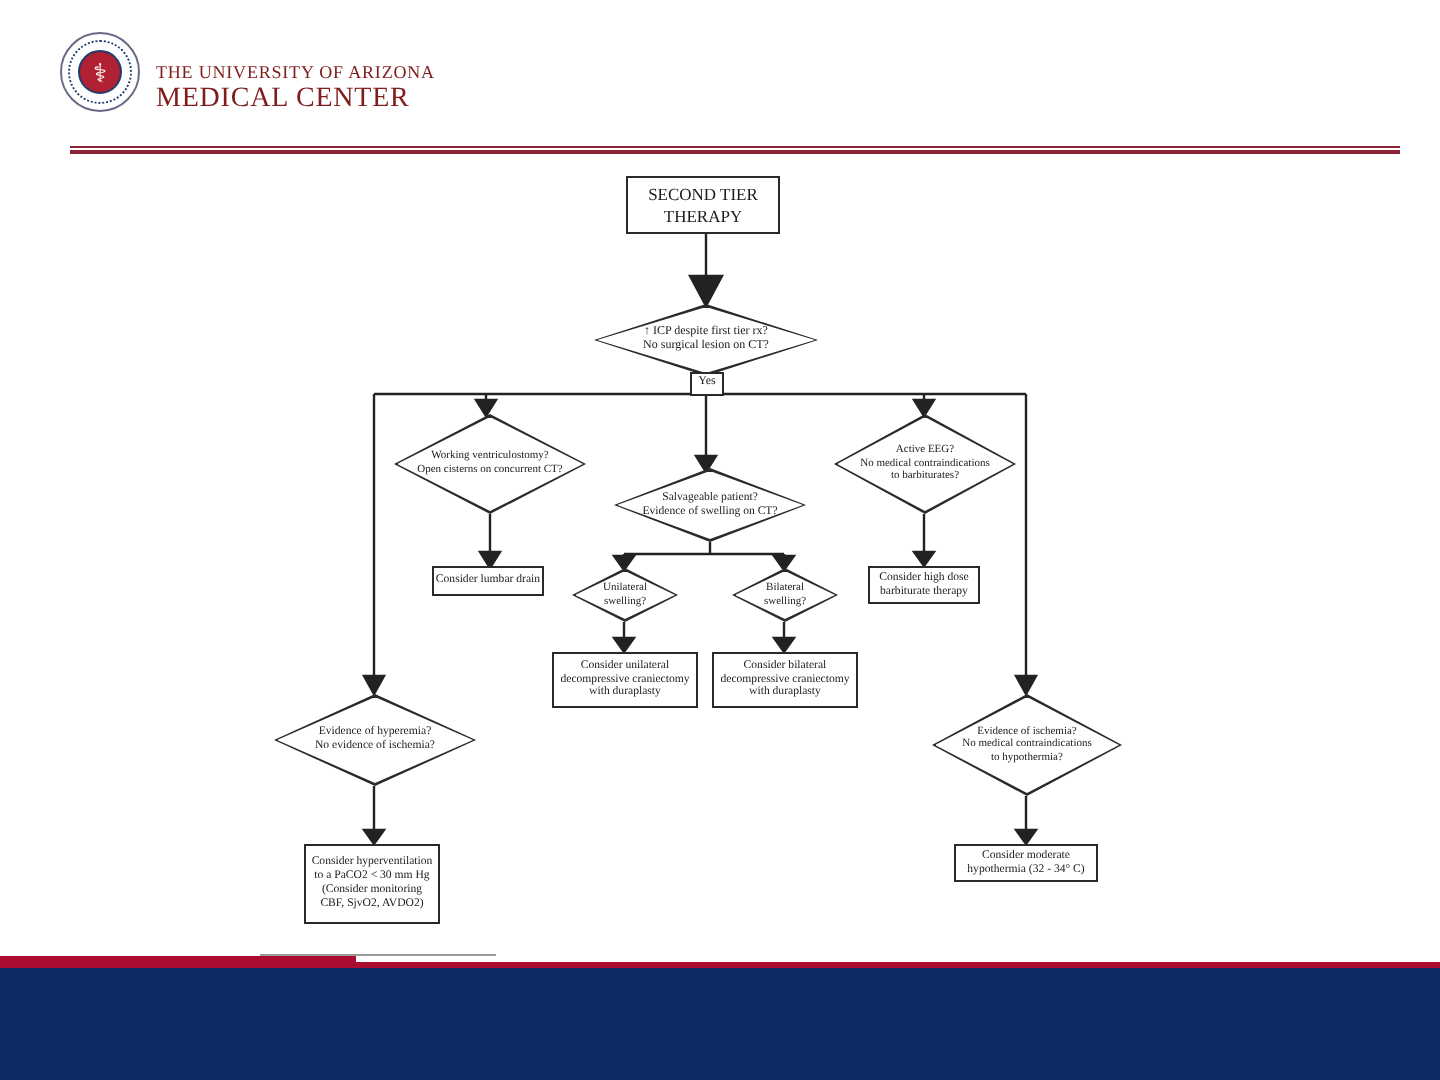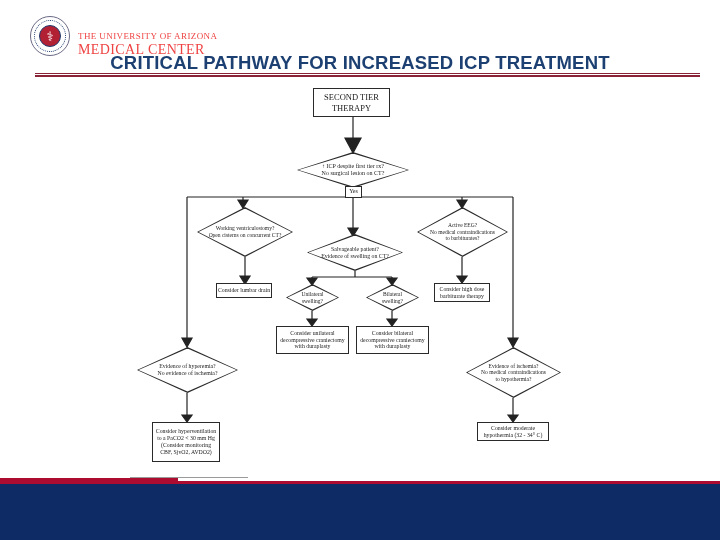--- a/index.html
+++ b/index.html
@@ -6,21 +6,21 @@
   .slide{position:relative;width:720px;height:540px;background:#ffffff;overflow:hidden;
          font-family:"Liberation Sans",sans-serif;}
   
   .seal{position:absolute;left:30px;top:16px;width:40px;height:40px;border-radius:50%;
         background:#fff;border:1.5px solid #6a6a86;box-sizing:border-box;}
   .seal::before{content:"";position:absolute;inset:3px;border-radius:50%;
         border:1.5px dotted #1e3c6e;}
   .seal-core{position:absolute;inset:8px;border-radius:50%;background:#b22034;
         border:1px solid #1e3c6e;display:flex;align-items:center;justify-content:center;
         color:#fff;font-size:13px;line-height:1;}
-  .org{position:absolute;left:78px;top:31px;color:#ef4444;
+  .org{position:absolute;left:78px;top:31px;color:#7f1d1d;
        font-family:"Liberation Serif",serif;}
   .org .l1{font-size:9px;letter-spacing:0.4px;}
   .org .l2{font-size:14px;letter-spacing:0.4px;margin-top:1px;}
   .title{position:absolute;left:70px;top:52px;width:580px;text-align:center;
          color:#1d4073;font-size:18.5px;font-weight:bold;letter-spacing:0.2px;}
   .title-rule{position:absolute;left:35px;top:73px;width:665px;height:4px;
          border-top:1px solid #8a2238;border-bottom:2px solid #8a2238;box-sizing:border-box;}
   
   .fc-svg{position:absolute;left:0;top:0;width:720px;height:540px;pointer-events:none;}
   .node{position:absolute;box-sizing:border-box;background:#fff;border:1px solid #2a2a2a;
@@ -47,21 +47,20 @@
 
 <div class="slide">
 
   <div class="seal">
     <div class="seal-core">⚕</div>
   </div>
   <div class="org">
     <div class="l1">THE UNIVERSITY OF ARIZONA</div>
     <div class="l2">MEDICAL CENTER</div>
   </div>
-  <div class="title">CRITICAL PATHWAY FOR INCREASED ICP TREATMENT</div>
   <div class="title-rule"></div>
 
   <svg class="fc-svg" viewBox="0 0 720 540" stroke="#222" stroke-width="1.2" fill="#222">
     <line x1="353" y1="117" x2="353" y2="139"></line>
     <polygon points="345,138 361,138 353,153"></polygon>
     <line x1="353" y1="188" x2="353" y2="197"></line>
     <line x1="187" y1="197" x2="513" y2="197"></line>
     <line x1="187" y1="197" x2="187" y2="339"></line>
     <polygon points="182,338 192,338 187,347"></polygon>
     <line x1="243" y1="197" x2="243" y2="201"></line>

